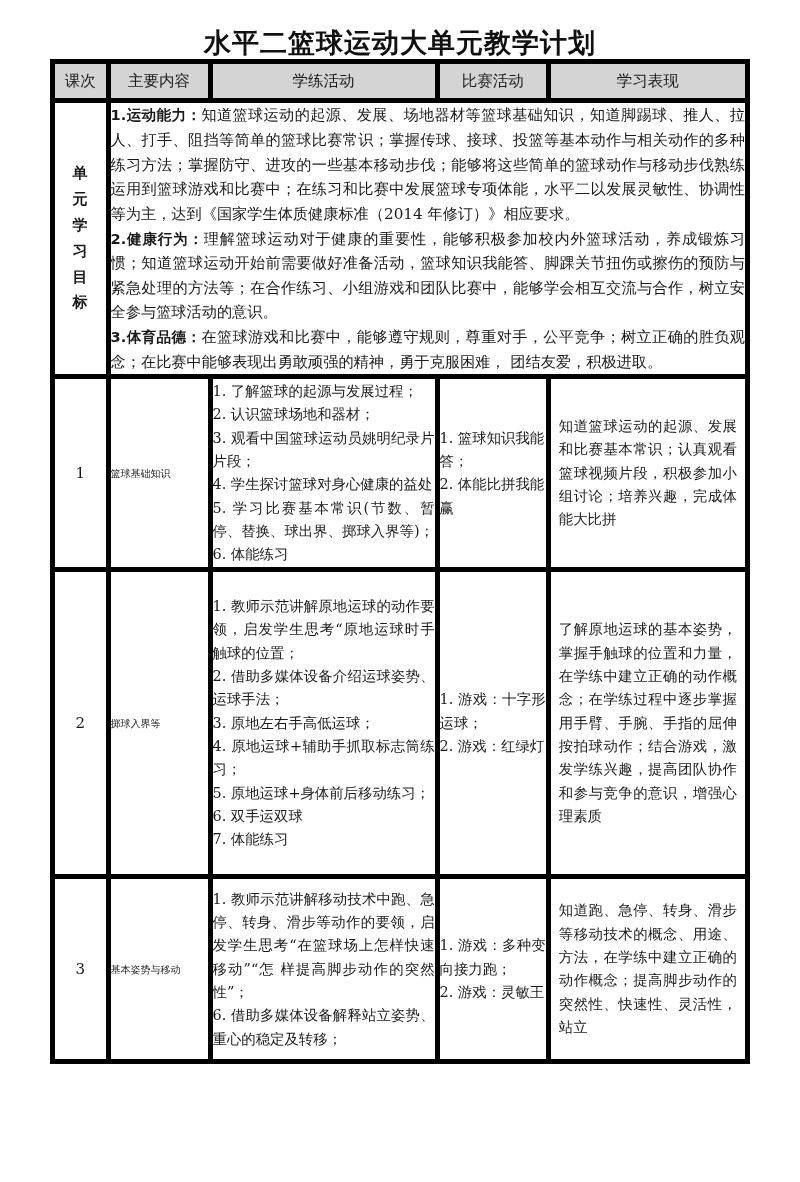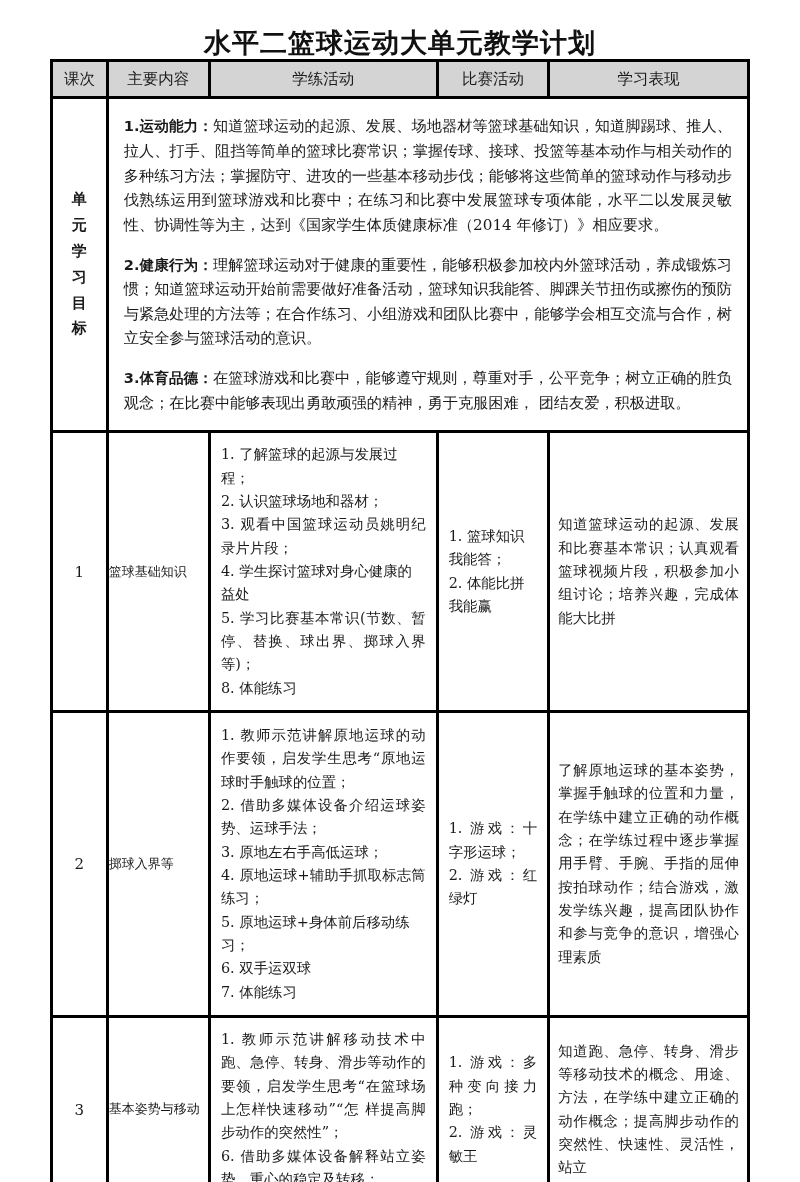--- a/index.html
+++ b/index.html
@@ -55,21 +55,21 @@
 
   
   table.plan {
     border-collapse: collapse;
     width: 700px;
     margin: 0 auto;
     table-layout: fixed;
     border: 1.6px solid #2b2b2b;
   }
   table.plan td, table.plan th {
-    border: 3px solid #000000;
+    border: 5px solid #000000;
     vertical-align: middle;
     padding: 0;
   }
 
   
   .obj-label-cell {
     width: 46px;
     text-align: center;
     padding: 4px 2px;
   }
@@ -82,21 +82,21 @@
   }
   .obj-body-cell {
     padding: 5px 9px 6px 10px;
     vertical-align: top;
   }
   .obj-para {
     font-size: 15.2px;
     line-height: 1.62;
     text-align: justify;
     text-justify: inter-ideograph;
-    margin: 15px;
+    margin: 0;
   }
   .obj-head {
     font-weight: bold;
     font-family: "DejaVu Sans", "Liberation Sans", sans-serif;
     font-size: 14.6px;
   }
 
   
   thead th {
     background: #d4d4d4;
@@ -118,34 +118,34 @@
   
   td.c-no {
     text-align: center;
     font-size: 15px;
     font-family: "DejaVu Serif", "Liberation Serif", serif;
   }
   td.c-main {
     text-align: justify;
     text-align-last: left;
     text-justify: inter-ideograph;
-    font-size: 13px;
+    font-size: 10px;
     line-height: 1.55;
     padding: 0 8px;
     font-family: Liberation Serif, serif;
   }
   td.c-learn, td.c-comp, td.c-perf {
     vertical-align: middle;
     padding: 5px 7px 5px 8px;
   }
   td.c-learn { vertical-align: top; }
   .cell-list {
     font-size: 14.4px;
     line-height: 1.62;
-    margin: 10px;
+    margin: 0;
   }
   .cell-list .li { display: block; }
   .cell-para {
     font-size: 14.4px;
     line-height: 1.62;
     margin: 8px;
     text-align: justify;
     text-justify: inter-ideograph;
   }
   .just-both {
@@ -210,21 +210,21 @@
       <tr class="row-1">
         <td class="c-no">1</td>
         <td class="c-main">篮球基础知识</td>
         <td class="c-learn">
           <div class="cell-list">
             <span class="li">1. 了解篮球的起源与发展过程；</span>
             <span class="li">2. 认识篮球场地和器材；</span>
             <span class="li just-both">3. 观看中国篮球运动员姚明纪录片片段；</span>
             <span class="li">4. 学生探讨篮球对身心健康的益处</span>
             <span class="li just-both">5. 学习比赛基本常识(节数、暂停、替换、球出界、掷球入界等)；</span>
-            <span class="li">8. 体能练习</span>
+            <span class="li">6. 体能练习</span>
           </div>
         </td>
         <td class="c-comp">
           <div class="cell-list">
             <span class="li">1. 篮球知识我能答；</span>
             <span class="li">2. 体能比拼我能赢</span>
           </div>
         </td>
         <td class="c-perf">
           <p class="cell-para">知道篮球运动的起源、发展和比赛基本常识；认真观看篮球视频片段，积极参加小组讨论；培养兴趣，完成体能大比拼</p>

